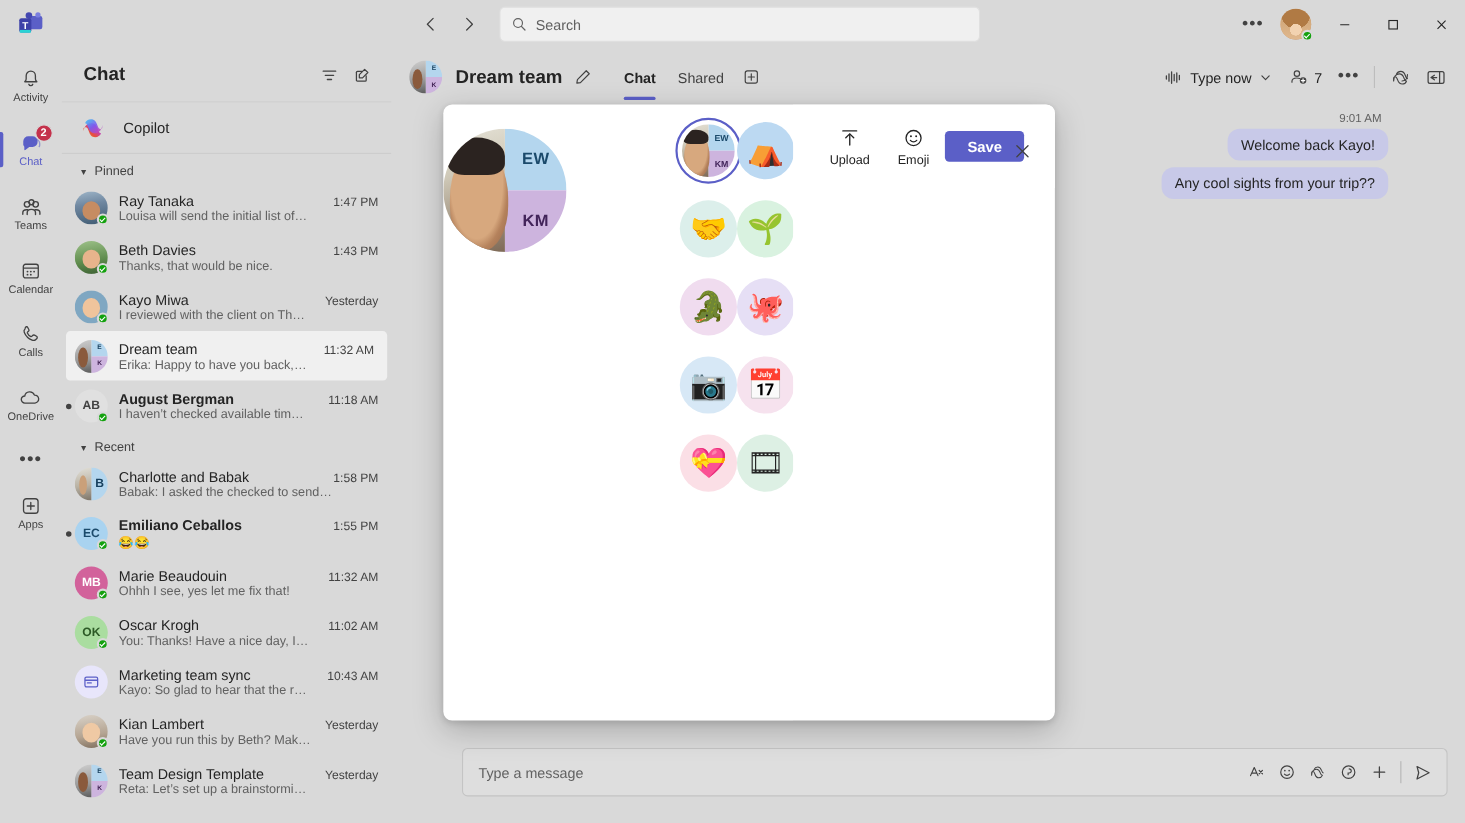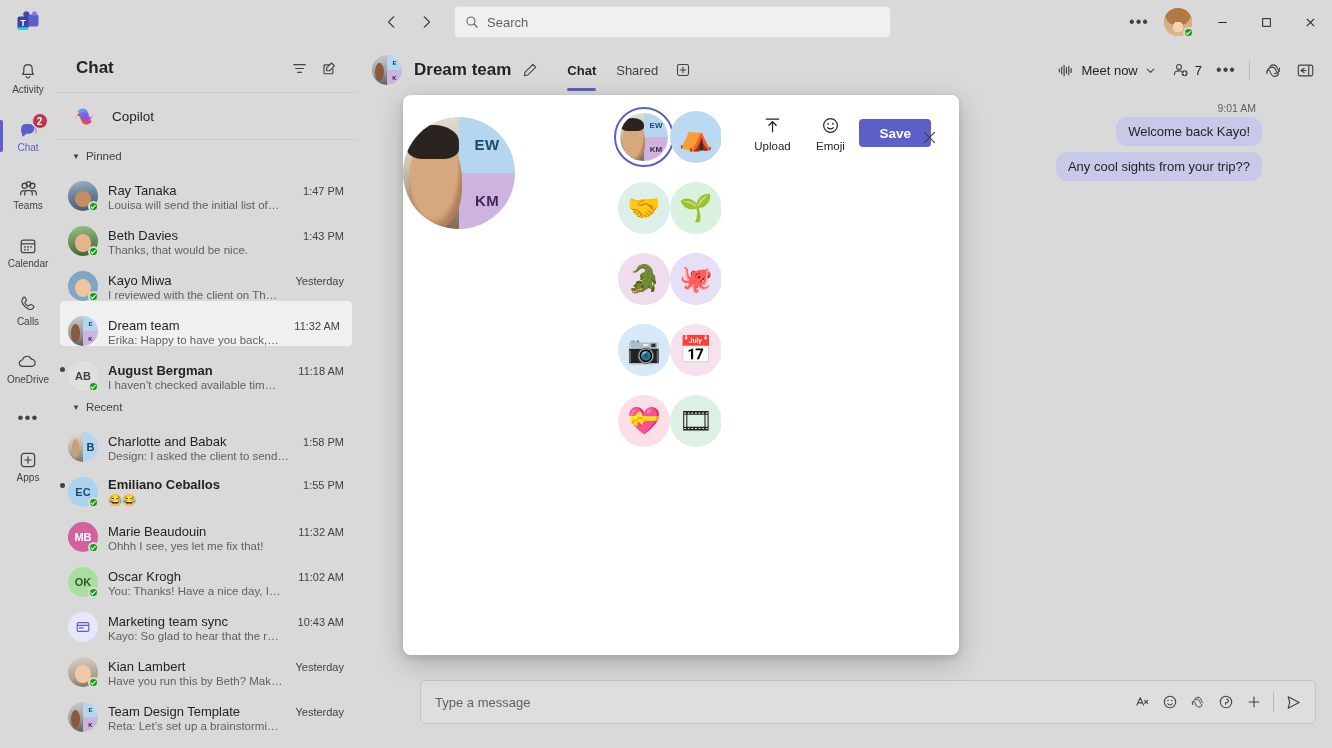--- a/index.html
+++ b/index.html
@@ -97,21 +97,21 @@
   .copilot-ico { width:28px; height:28px; display:flex; align-items:center; justify-content:center; }
   .copilot-label { font-size:13.5px; color:#242424; }
 
   .grouphdr {
     display:flex; align-items:center; gap:6px; padding:10px 0 4px 16px;
     font-size:11.5px; color:#424242;
   }
   .caret { font-size:8px; color:#424242; }
 
   .chatrow {
-    height:45px; display:flex; align-items:flex-end; padding:0 12px 0 12px; gap:10px;
+    height:45px; display:flex; align-items:center; padding:0 12px 0 12px; gap:10px;
     cursor:pointer; position:relative;
   }
   .chatrow.selected { background:#f0f0f0; border-radius: 4px; margin: 0 4px; padding-left:8px; }
   .unread-dot { position:absolute; left:4px; top:21px; width:5px; height:5px; border-radius:50%; background:#424242; }
   .av { width:30px; height:30px; border-radius:50%; position:relative; flex:0 0 30px; overflow:visible; }
   .av-inner { width:30px; height:30px; border-radius:50%; overflow:hidden; display:flex; align-items:center; justify-content:center; font-size:11px; font-weight:600; }
   .av .pres {
     position:absolute; right:-1px; bottom:-1px; width:11px; height:11px; border-radius:50%;
     background:#13a10e; border:2px solid #d9d9d9; display:flex; align-items:center; justify-content:center;
   }
@@ -521,21 +521,21 @@
             <div class="rhalf">
                 <div class="q q-b" style="flex:1;font-size:11px">B</div>
               </div>
           </div>
         </div>
         <div class="rowtext">
           <div class="rowtop">
             <div class="rowname">Charlotte and Babak</div>
             <div class="rowtime">1:58 PM</div>
           </div>
-          <div class="rowprev">Design: I asked the client to send…</div>
+          <div class="rowprev">Babak: I asked the checked to send…</div>
         </div>
       </div>
 
       <div class="chatrow">
         <div class="unread-dot"></div>
         <div class="av">
           <div class="av-inner" style="background:#a9d3f0;color:#1b4a6b;">EC</div>
           <div class="pres"></div>
         </div>
         <div class="rowtext">
@@ -660,21 +660,21 @@
               <rect x="2.8" y="2.8" width="12.4" height="12.4" rx="2.2" stroke="#424242" stroke-width="1.2" fill="none"></rect>
               <path d="M9 5.8v6.4M5.8 9h6.4" stroke="#424242" stroke-width="1.2" stroke-linecap="round"></path>
             </svg>
         </div>
       </div>
       <div class="mh-right">
         <div class="meetnow">
           <svg width="17" height="17" viewBox="0 0 18 18">
               <path d="M2.5 7.5v3M5 5.5v7M7.5 3.5v11M10 6v6M12.5 4.5v9M15 7v4" stroke="#424242" stroke-width="1.25" stroke-linecap="round"></path>
             </svg>
-          <span>Meet now</span>
+          <span>Type now</span>
           <svg width="11" height="11" viewBox="0 0 12 12">
               <path d="M2.4 4.4 L6 8 L9.6 4.4" stroke="#424242" stroke-width="1.2" fill="none" stroke-linecap="round" stroke-linejoin="round"></path>
             </svg>
         </div>
         <div class="people-count">
           <svg width="18" height="18" viewBox="0 0 20 20">
               <circle cx="7.8" cy="6.6" r="2.7" stroke="#424242" stroke-width="1.2" fill="none"></circle>
               <path d="M2.8 15.2v-.9c0-2.1 2.2-3.3 5-3.3 1 0 2 .2 2.8.5" stroke="#424242" stroke-width="1.2" fill="none" stroke-linecap="round"></path>
               <circle cx="14" cy="13.6" r="3.3" fill="#424242"></circle>
               <path d="M14 11.9v3.4M12.3 13.6h3.4" stroke="#fff" stroke-width="1.2" stroke-linecap="round"></path>

